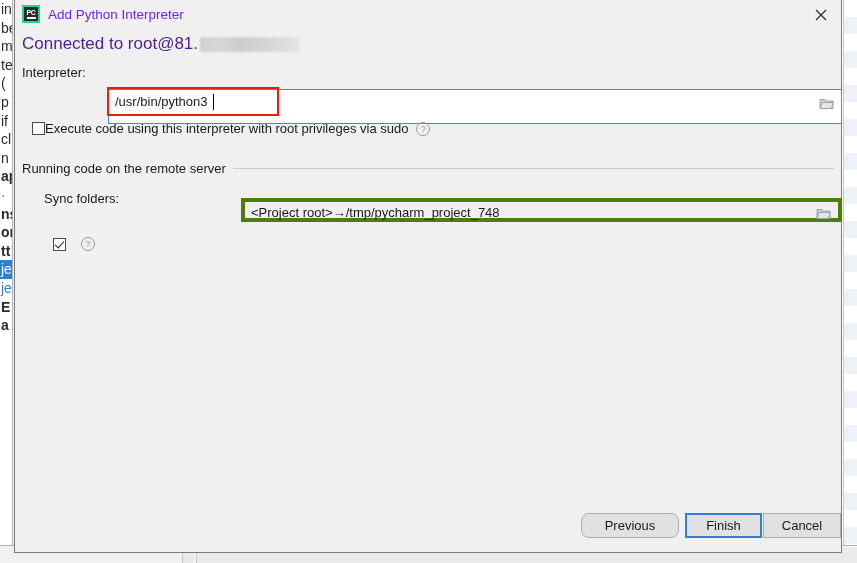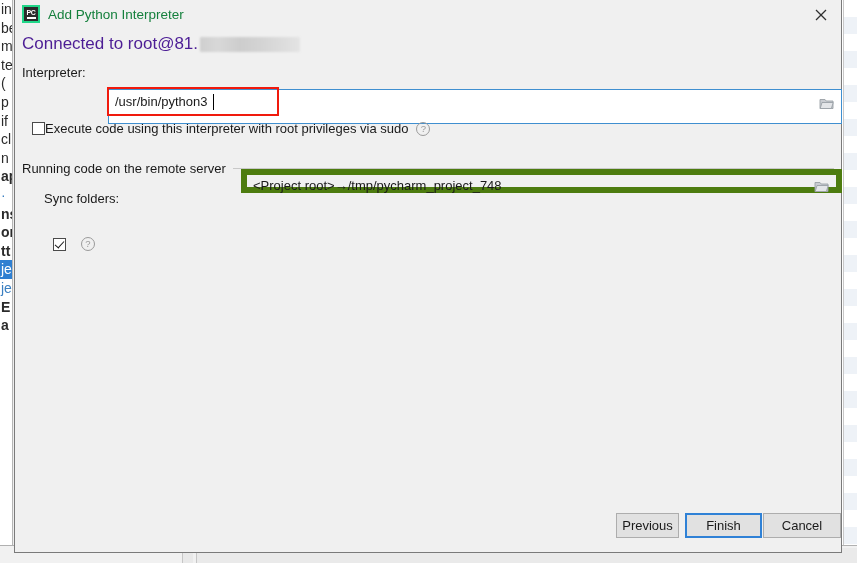--- a/index.html
+++ b/index.html
@@ -120,21 +120,21 @@
   }
   #app-icon .bar {
     width: 9px; height: 2px;
     background: #ffffff;
     margin-top: 1px;
   }
   #dialog-title {
     position: absolute;
     left: 33px; top: 7px;
     font-size: 13.5px;
-    color: #15803d;
+    color: #6d28d9;
   }
   #close-btn {
     position: absolute;
     right: 6px; top: 2px;
     width: 28px; height: 26px;
     display: flex;
     align-items: center;
     justify-content: center;
     cursor: pointer;
   }
@@ -268,24 +268,24 @@
     background: #c8c8c8;
   }
 
   .lbl-sync {
     position: absolute;
     left: 29px; top: 160px;
     font-size: 13px;
   }
   #sync-field {
     position: absolute;
-    left: 226px; top: 138px;
+    left: 226px; top: 167px;
     width: 601px; height: 24px;
     background: #f0f0f0;
-    border: 6px solid #4d7c0f;
+    border: 4px solid #4d7c0f;
     box-sizing: border-box;
   }
   #sync-value {
     position: absolute;
     left: 6px; top: 3px;
     font-size: 13px;
     color: #1a1a1a;
     white-space: nowrap;
   }
   #sync-browse {
@@ -326,21 +326,21 @@
     border: 1px solid #adadad;
     box-sizing: border-box;
     font-family: "Liberation Sans", sans-serif;
     font-size: 13px;
     color: #1a1a1a;
     cursor: pointer;
     display: flex;
     align-items: center;
     justify-content: center;
   }
-  #btn-previous { right: 162px; width: 63px; }
+  #btn-previous { right: 162px; width: 98px; border-radius: 8px; }
   #btn-finish {
     right: 79px; width: 77px;
     border: 2px solid #2f81d6;
     background: #e1e1e1;
   }
   #btn-cancel { right: 0px; width: 78px; }
 </style>
 </head>
 <body>
 

